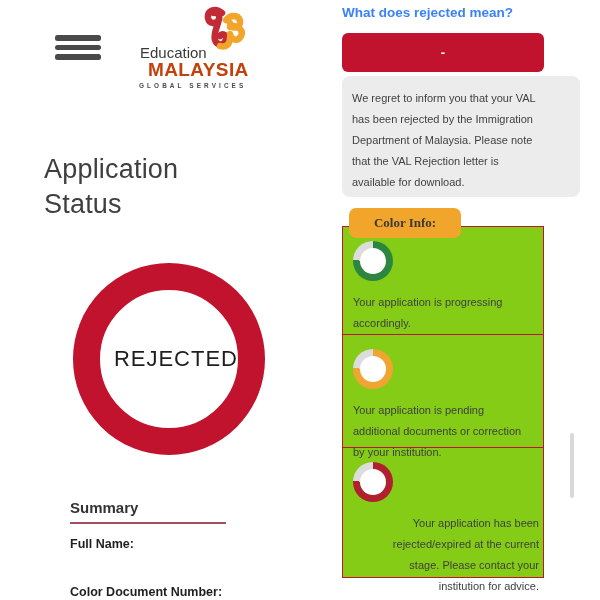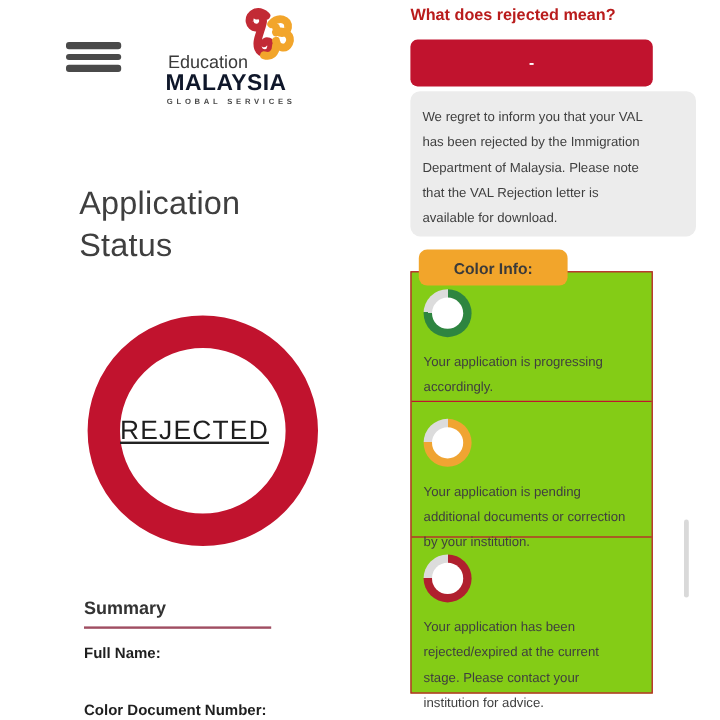--- a/index.html
+++ b/index.html
@@ -6,53 +6,53 @@
   body{
     width:600px;height:600px;overflow:hidden;background:#ffffff;
     font-family:"Liberation Sans",sans-serif;position:relative;color:#222;
   }
   
   .hamburger{position:absolute;left:55px;top:35px;width:46px;height:25px;cursor:pointer;border:0;background:none;padding:0;}
   .hamburger .bar{width:46px;height:5.5px;background:#4a4a4a;border-radius:2.5px;margin-bottom:4.2px;}
   .logo{position:absolute;left:138px;top:6px;width:112px;height:84px;}
   .logo-mark{position:absolute;left:48px;top:0;}
   .logo-l1{position:absolute;left:2px;top:38px;font-size:15px;color:#3a3a3a;}
-  .logo-l2{position:absolute;left:0;top:53px;font-size:19px;font-weight:bold;color:#0f172a;letter-spacing:.4px;}
+  .logo-l2{position:absolute;left:10px;top:53px;font-size:19px;font-weight:bold;color:#c2410c;letter-spacing:.4px;}
   .logo-l3{position:absolute;left:1px;top:76px;font-size:6.4px;font-weight:bold;color:#4a4a4a;letter-spacing:3.1px;white-space:nowrap;}
   
-  .page-title{position:absolute;left:66px;top:152px;width:190px;font-size:27px;line-height:35px;color:#3f3f3f;letter-spacing:.2px;}
+  .page-title{position:absolute;left:44px;top:152px;width:190px;font-size:27px;line-height:35px;color:#3f3f3f;letter-spacing:.2px;}
   .status-ring{
     position:absolute;left:73px;top:263px;width:192px;height:192px;box-sizing:border-box;
-    border:27px solid #c1132e;border-radius:50%;display:flex;align-items:center;justify-content:flex-start;text-decoration:underline;
+    border:27px solid #c1132e;border-radius:50%;display:flex;align-items:center;justify-content:flex-end;
   }
   .status-label{font-size:22px;letter-spacing:1px;color:#1e1e1e;white-space:nowrap;}
   .summary{position:absolute;left:70px;top:499px;width:240px;}
   .summary-title{font-size:15px;font-weight:bold;color:#333;}
   .summary-underline{width:156px;height:2px;background:#a04e62;margin-top:6px;}
   .field{font-size:12.5px;font-weight:bold;color:#1f1f1f;}
   .field.f1{margin-top:13px;}
   .field.f2{margin-top:34px;}
   
-  .q-title{position:absolute;left:342px;top:5px;width:210px;font-size:13.5px;font-weight:bold;color:#b91c1c;}
+  .q-title{position:absolute;left:342px;top:5px;width:210px;font-size:13.5px;font-weight:bold;color:#3b82f6;}
   .status-btn{
     position:absolute;left:342px;top:33px;width:202px;height:39px;background:#c1132e;border:0;border-radius:6px;
     color:#fff;font-size:13px;font-weight:bold;cursor:pointer;font-family:"Liberation Sans",sans-serif;
   }
   .desc-box{position:absolute;left:342px;top:76px;width:238px;height:121px;background:#ececec;border-radius:8px;box-sizing:border-box;}
   .desc-text{margin:12px 6px 0 10px;font-size:11px;line-height:21px;color:#3f3f3f;white-space:pre-line;}
   .color-badge{
-    position:absolute;left:349px;top:208px;width:124px;height:30px;background:#f2a52b;border-radius:7px;z-index:2;
-    display:flex;align-items:center;justify-content:center;font-size:13px;font-weight:bold;color:#3a3a3a;
+    position:absolute;left:349px;top:208px;width:112px;height:30px;background:#f2a52b;border-radius:7px;z-index:2;
+    display:flex;align-items:center;justify-content:center;font-size:13px;font-weight:bold;color:#3a3a3a;font-family:Liberation Serif, serif;
   }
   .info-boxes{position:absolute;left:342px;top:226px;width:202px;box-sizing:border-box;border:1.5px solid #c1132e;background:#84cc16;}
   .info-item{box-sizing:border-box;padding:14px 4px 0 10px;}
   .info-item + .info-item{border-top:1.5px solid #c1132e;}
   .info-item.i1{height:107px;}
   .info-item.i2{height:113px;}
-  .info-item.i3{height:130px;}
+  .info-item.i3{height:130px;text-align:right;}
   .spinner{width:40px;height:40px;border-radius:50%;position:relative;}
   .spinner::after{content:"";position:absolute;inset:7px;background:#fff;border-radius:50%;}
   .spinner.green{background:conic-gradient(#2e8540 0 272deg,#dcdcdc 272deg 360deg);}
   .spinner.orange{background:conic-gradient(#f0a432 0 272deg,#dcdcdc 272deg 360deg);}
   .spinner.red{background:conic-gradient(#b0202e 0 272deg,#dcdcdc 272deg 360deg);}
   .info-text{margin-top:11px;font-size:11px;line-height:21px;color:#3f3f3f;white-space:pre-line;}
   
   .scroll-thumb{position:absolute;left:570px;top:433px;width:4px;height:65px;background:#d9d9d9;border-radius:2px;cursor:pointer;}
 </style>
 </head>

